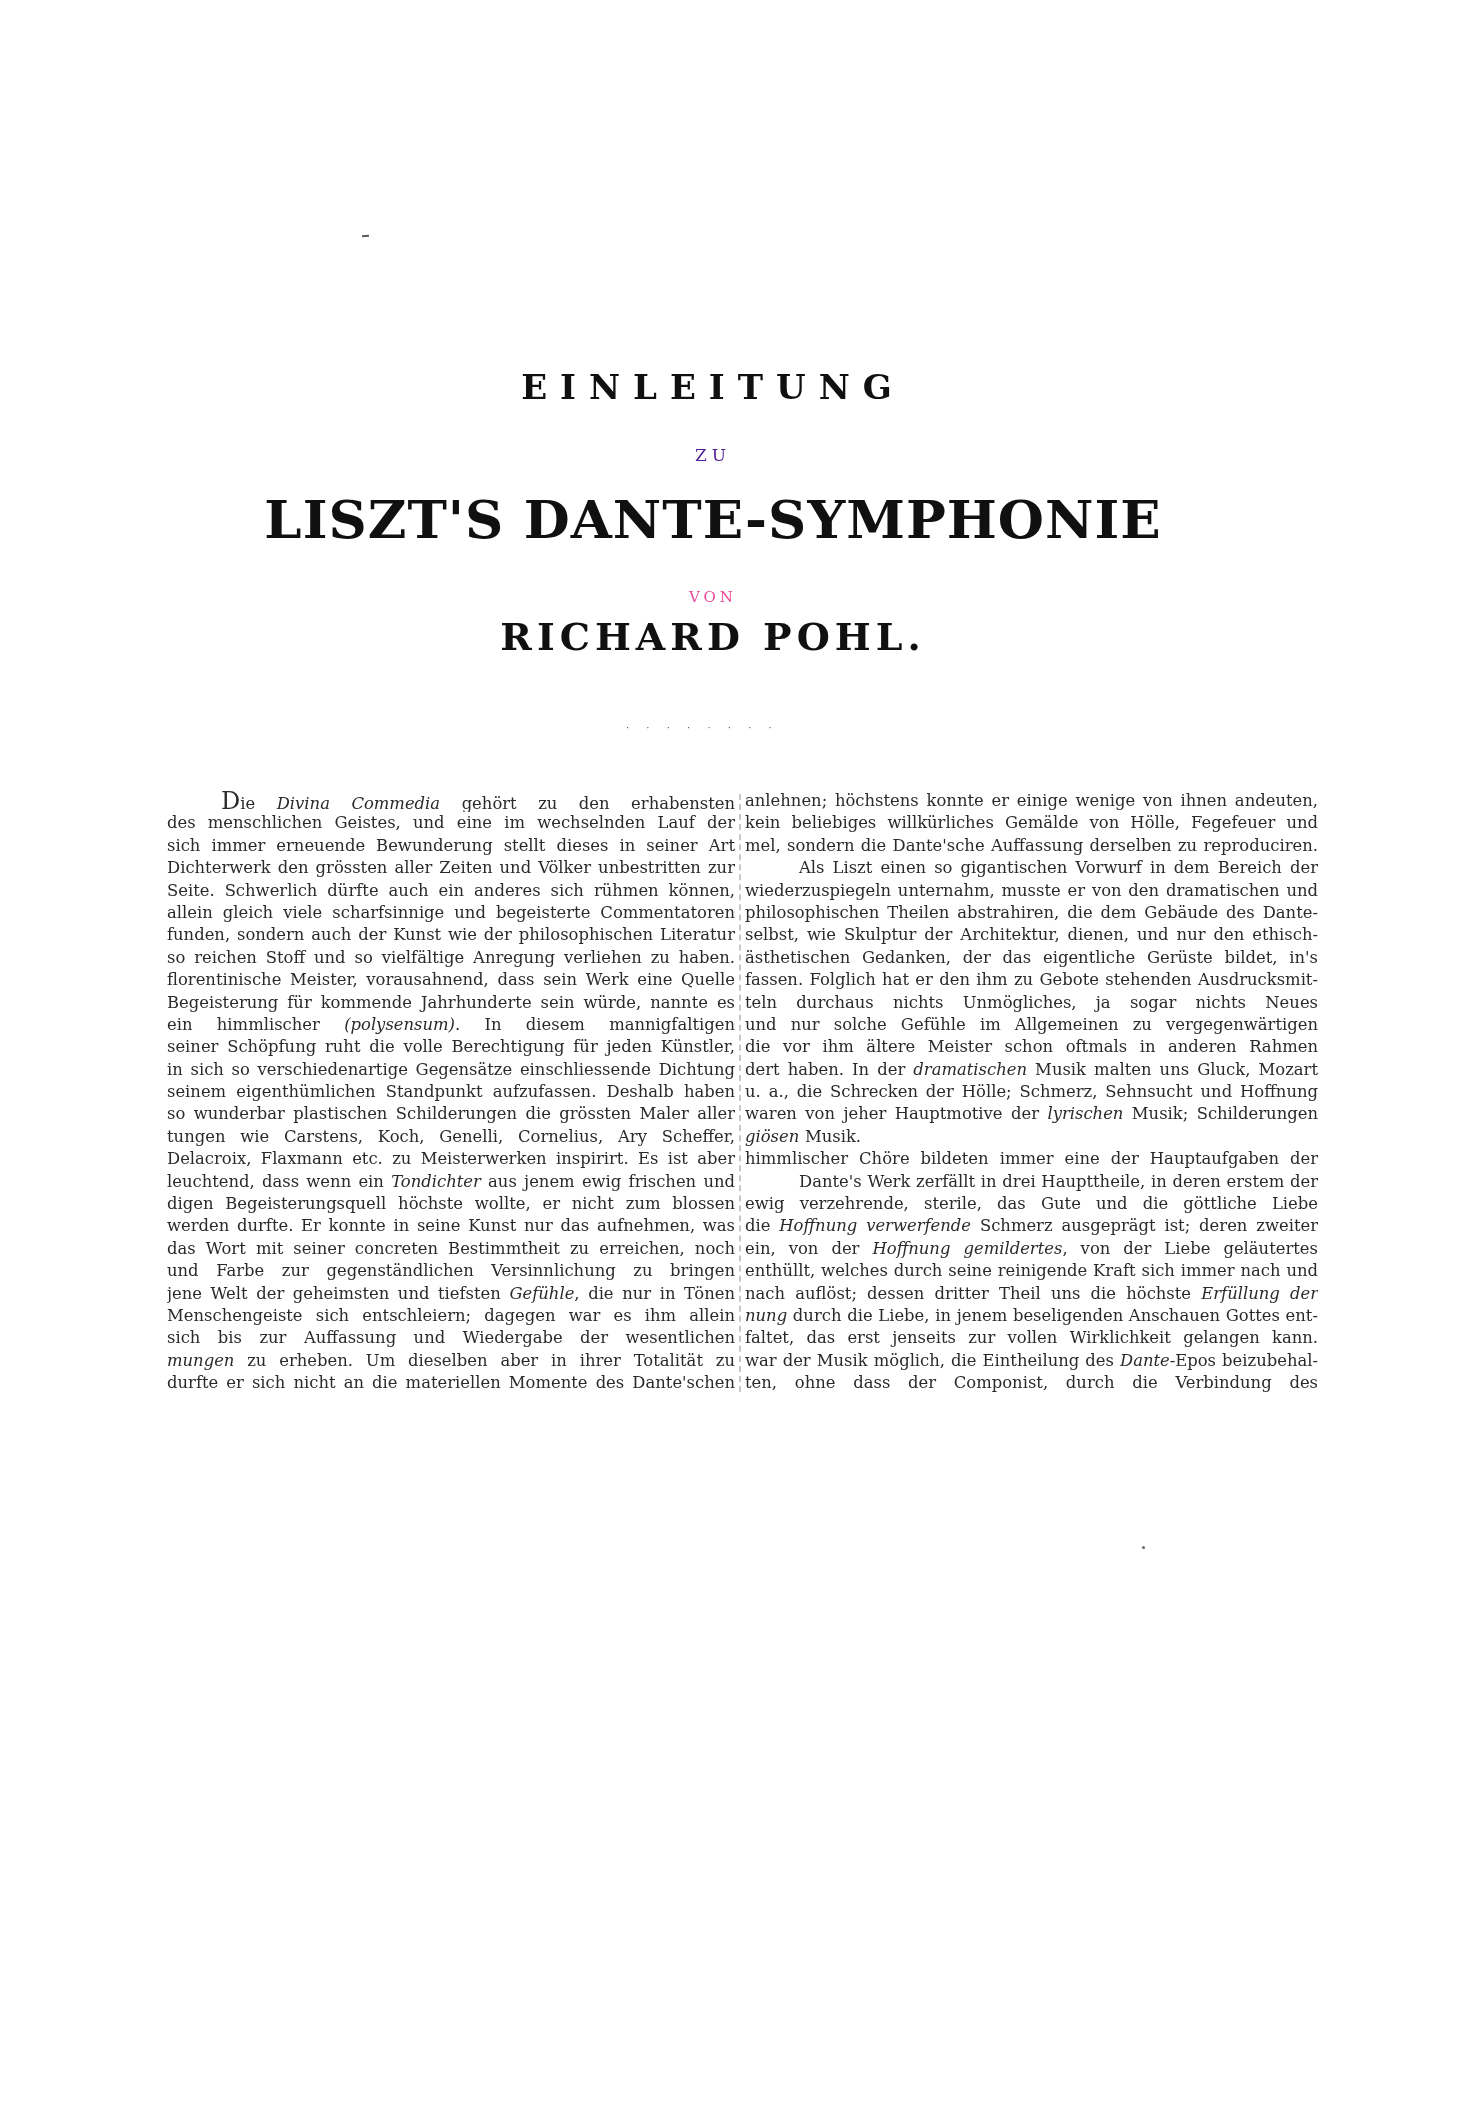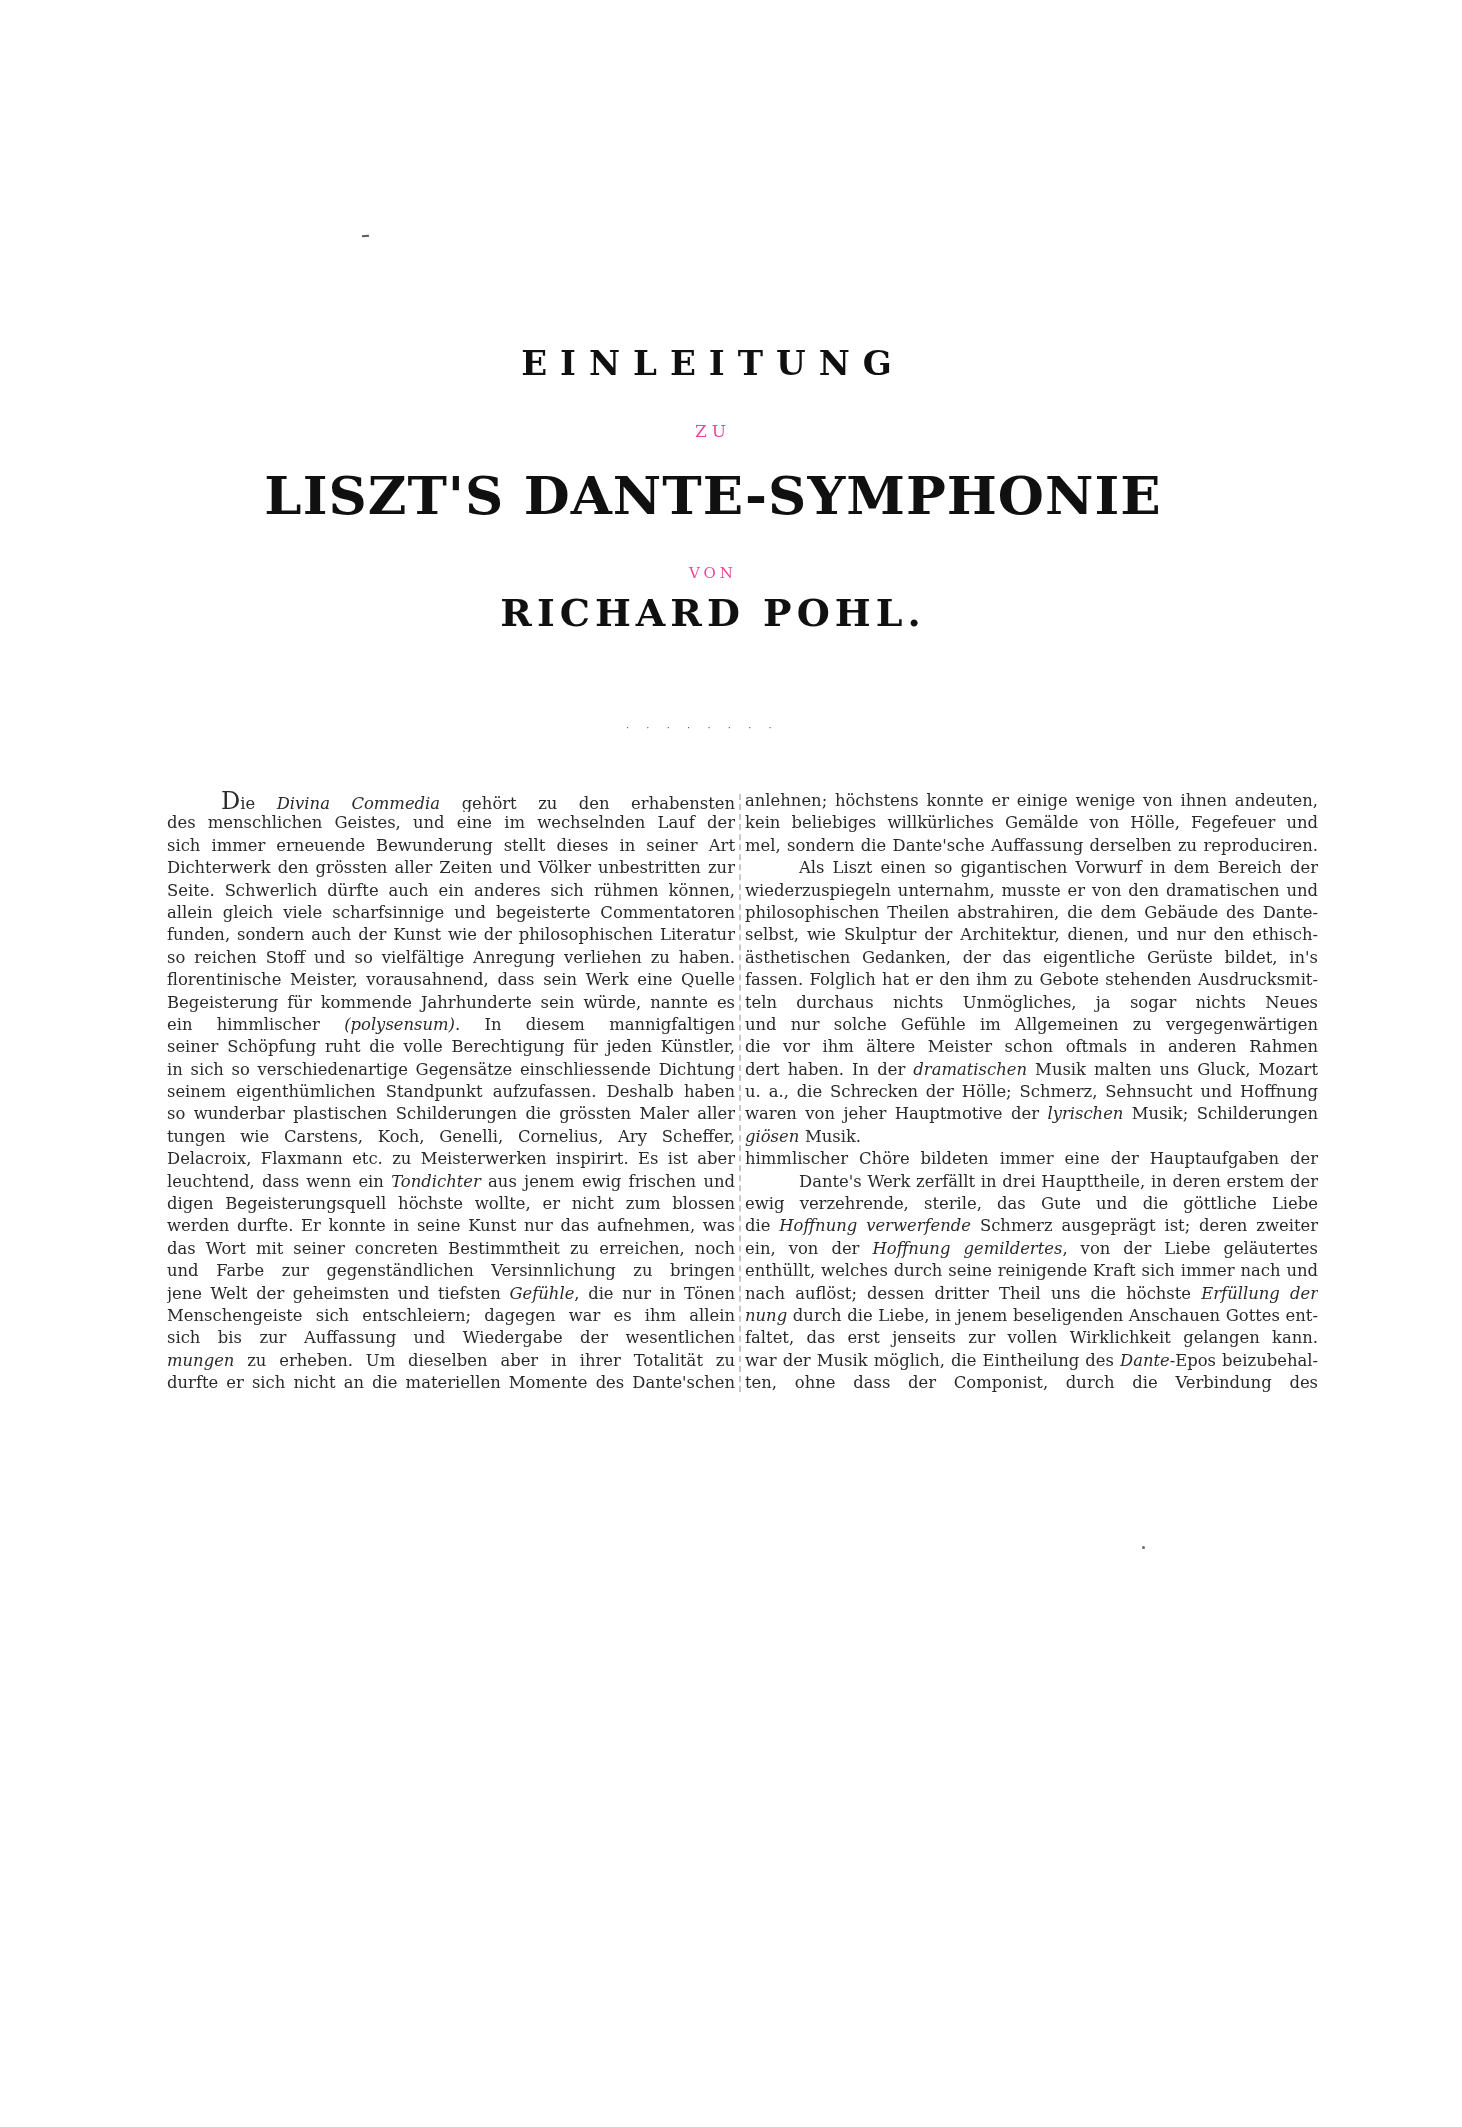--- a/index.html
+++ b/index.html
@@ -9,23 +9,24 @@
     background:#ffffff;
     overflow:hidden;
     font-family:"DejaVu Serif", serif;
     color:#2a2a2a;
   }
   
   .header-line{
     position:absolute;left:0;width:1426px;
     text-align:center;line-height:1;color:#101010;
     white-space:nowrap;
+    margin-top:24px;
   }
   #h-section{top:346px;font-size:34px;font-weight:bold;letter-spacing:13px;}
-  #h-zu{top:423px;font-size:17px;letter-spacing:5px;color:#ec4899;}
+  #h-zu{top:423px;font-size:17px;letter-spacing:5px;color:#4c1d95;}
   #h-title{top:469px;font-size:53px;font-weight:bold;letter-spacing:1px;}
   #h-von{top:566px;font-size:15px;letter-spacing:4px;color:#ec4899;}
   #h-author{top:594px;font-size:38px;font-weight:bold;letter-spacing:5px;}
   
   #ornament-dots{
     position:absolute;left:626px;top:722px;width:260px;
     font-size:10px;letter-spacing:7px;color:#4a4a4a;white-space:nowrap;
   }
   #speck-top{
     position:absolute;left:362px;top:235px;width:7px;height:2px;

